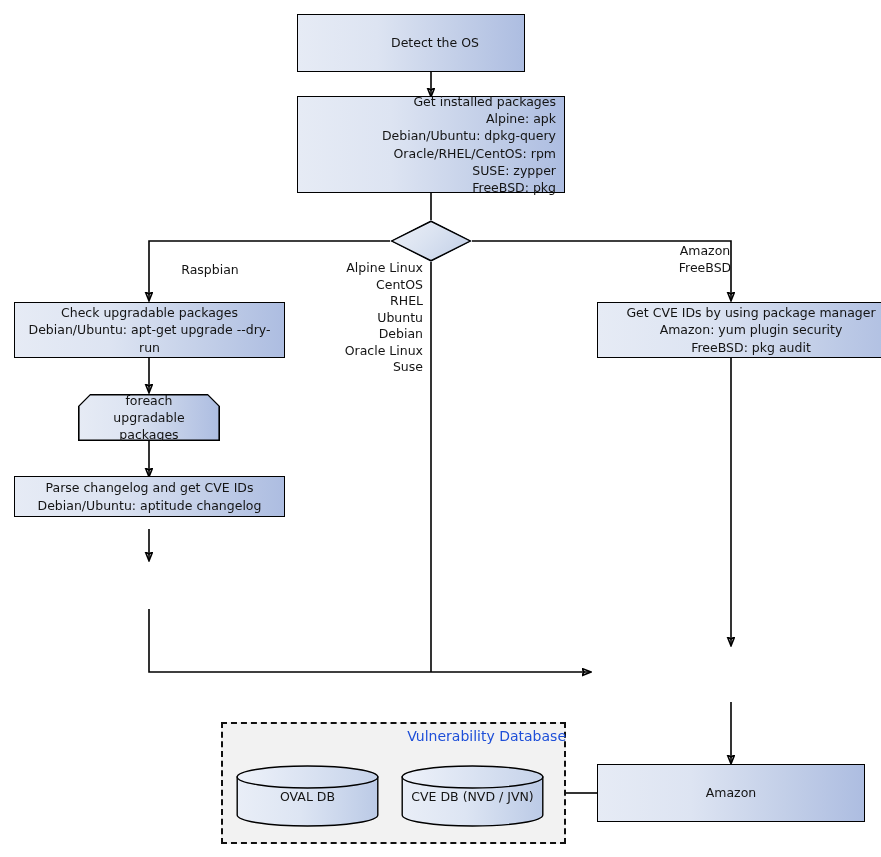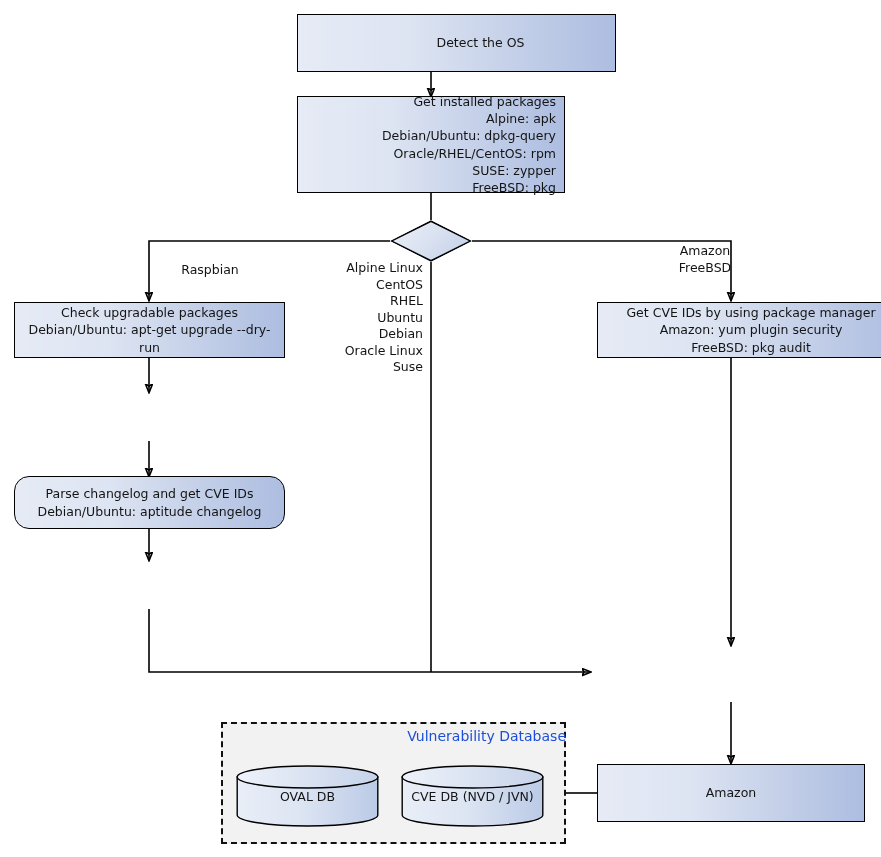--- a/index.html
+++ b/index.html
@@ -68,21 +68,21 @@
 
     <path d="M149,609 L149,672 L590,672" marker-end="url(#arw)"></path>
 
     <line x1="731" y1="358" x2="731" y2="645" marker-end="url(#arw)"></line>
 
     <line x1="731" y1="702" x2="731" y2="763" marker-end="url(#arw)"></line>
 
     <line x1="566" y1="793" x2="597" y2="793"></line>
   </svg>
 
-  <div class="node ta-center" style="left:297px;top:14px;width:319px;height:58px;padding-left:48px;">
+  <div class="node ta-center" style="left:297px;top:14px;width:228px;height:58px;padding-left:48px;">
     <span class="txt">Detect the OS</span>
   </div>
 
   <div class="node ta-right" style="left:297px;top:96px;width:268px;height:97px;">
     <span class="txt">Get installed packages
 Alpine: apk
 Debian/Ubuntu: dpkg-query
 Oracle/RHEL/CentOS: rpm
 SUSE: zypper
 FreeBSD: pkg</span>
@@ -93,22 +93,37 @@
     <svg width="82" height="42" style="position:absolute;left:0;top:0;">
       <polygon points="41,1.2 80.8,21 41,40.8 1.2,21" fill="none" stroke="#000" stroke-width="1.6"></polygon>
     </svg>
   </div>
 
   <div class="node ta-center" style="left:14px;top:302px;width:271px;height:56px;">
     <span class="txt">Check upgradable packages
 Debian/Ubuntu: apt-get upgrade --dry-run</span>
   </div>
 
+  <div class="node loopstart ta-center" style="left:78px;top:394px;width:142px;height:47px;">
+    <svg class="shapebg" width="142" height="47" style="position:absolute;left:0;top:0;">
+      <defs>
+        <linearGradient id="g-loop1" x1="0" y1="0" x2="1" y2="0">
+          <stop offset="0%" stop-color="#e6ebf5"></stop>
+            <stop offset="35%" stop-color="#dde4f2"></stop>
+          <stop offset="70%" stop-color="#c3cfe8"></stop>
+            <stop offset="100%" stop-color="#adbde1"></stop>
+        </linearGradient>
+      </defs>
+      <polygon points="12,0.8 130,0.8 141.2,12 141.2,46.2 0.8,46.2 0.8,12" fill="url(#g-loop1)" stroke="#000" stroke-width="1.6"></polygon>
+    </svg>
+    <span class="txt" style="position:relative;">foreach
+upgradable  packages</span>
+  </div>
 
-  <div class="node ta-center" style="left:14px;top:476px;width:271px;height:53px;border-radius:15px;">
+  <div class="node ta-center" style="left:14px;top:476px;width:271px;height:41px;">
     <span class="txt">Parse changelog and get  CVE IDs
 Debian/Ubuntu: aptitude changelog</span>
   </div>
 
 
   <div class="node ta-center" style="left:597px;top:302px;width:308px;height:56px;">
     <span class="txt">Get CVE IDs by using package manager
 Amazon: yum plugin security
 FreeBSD: pkg audit</span>
   </div>

